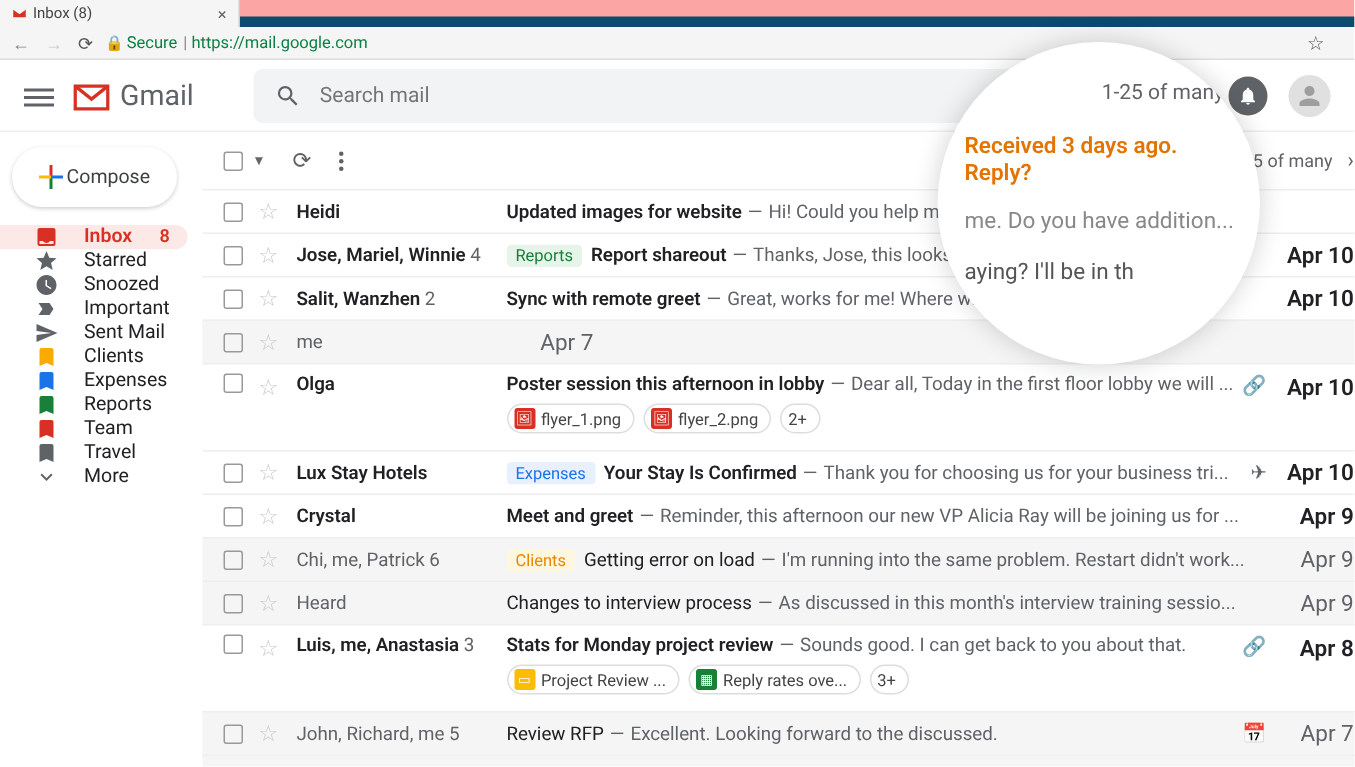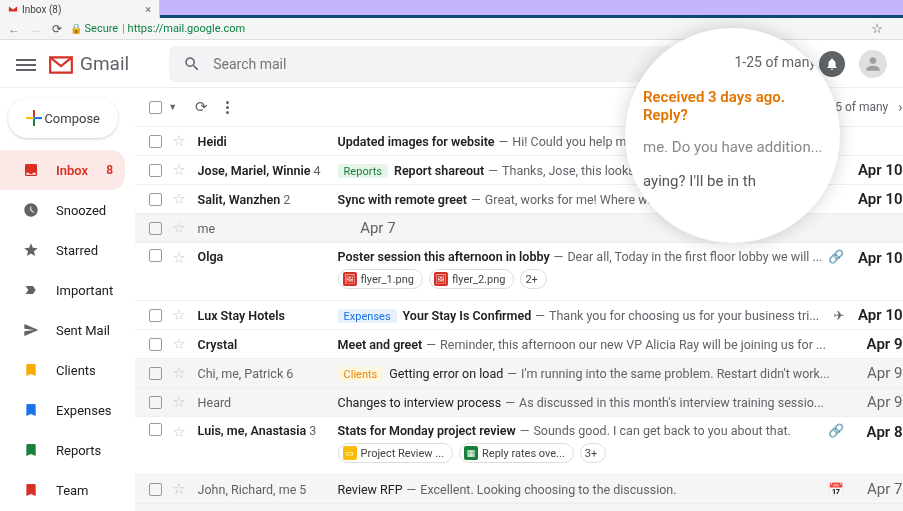--- a/index.html
+++ b/index.html
@@ -1,19 +1,19 @@
 <!DOCTYPE html>
 <html><head>
 <meta charset="utf-8">
 <style>
 * { box-sizing: border-box; margin: 0; padding: 0; font-family: 'Roboto', Arial, sans-serif; }
 body { width: 903px; height: 511px; overflow: hidden; background: #fff; position: relative; }
 
 
-.browser-top { height: 18px; background: #c4b5fd; display: flex; border-bottom: 3px solid #0c4a6e; }
+.browser-top { height: 18px; background: #fca5a5; display: flex; border-bottom: 7px solid #0c4a6e; }
 .tab { background: #f5f5f5; height: 18px; width: 160px; display: flex; align-items: center; padding: 0 8px; font-size: 10px; color: #444; border-right: 1px solid #ccc; }
 .tab .m-icon { width: 10px; height: 10px; margin-right: 4px; }
 .tab .close-tab { margin-left: auto; font-size: 11px; color: #666; cursor: pointer; }
 
 .browser-url { height: 22px; background: #f5f5f5; display: flex; align-items: center; padding: 0 8px; font-size: 11px; color: #555; border-bottom: 1px solid #ddd; }
 .browser-url .nav-btn { color: #888; margin-right: 10px; font-size: 12px; }
 .browser-url .reload { font-size: 12px; margin-right: 8px; }
 .browser-url .lock { color: #0b8043; font-size: 10px; margin-right: 2px; }
 .browser-url .secure { color: #0b8043; margin-right: 4px; }
 .browser-url .url-host { color: #0b8043; }
@@ -39,21 +39,21 @@
 
 .main { display: flex; height: calc(511px - 18px - 22px - 48px); }
 
 
 .sidebar { width: 180px; padding-top: 10px; }
 .compose { margin: 0 8px 12px; height: 40px; border-radius: 22px; box-shadow: 0 1px 3px rgba(0,0,0,0.2); display: flex; align-items: center; padding: 0 18px; font-size: 13px; color: #3c4043; cursor: pointer; width: 110px; }
 .compose .plus { font-size: 20px; font-weight: 400; margin-right: 14px; position: relative; width: 16px; height: 16px; }
 .compose .plus::before, .compose .plus::after { content:''; position:absolute; }
 .compose .plus::before { left:7px; top:0; width:2px; height:16px; background:linear-gradient(#d93025 50%, #188038 50%); }
 .compose .plus::after { top:7px; left:0; height:2px; width:16px; background:linear-gradient(90deg,#fbbc04 50%,#1a73e8 50%); }
-.nav-item { height: 40px; display: flex; align-items: center; padding: 0 12px 0 22px; font-size: 13px; color: #202124; cursor: pointer; border-radius: 0 14px 14px 0; margin-right: 10px; }
+.nav-item { height: 16px; display: flex; align-items: flex-start; padding: 0 12px 0 22px; font-size: 13px; color: #202124; cursor: pointer; border-radius: 0 14px 14px 0; margin-right: 10px; }
 .nav-item.active { background: #fce8e6; color: #d93025; font-weight: 600; }
 .nav-item .icon { width: 18px; margin-right: 16px; display: flex; align-items: center; justify-content: center; }
 .nav-item .icon svg { width: 16px; height: 16px; }
 .nav-item .count { margin-left: auto; font-size: 12px; }
 .nav-item.active .count { color: #d93025; font-weight: 600; }
 
 
 .list-wrap { flex: 1; display: flex; }
 .list { flex: 1; }
 .list-header { height: 38px; display: flex; align-items: center; padding: 0 14px; gap: 18px; }
@@ -183,32 +183,32 @@
             <svg viewBox="0 0 24 24" fill="#d93025">
               <path d="M19 3H5c-1.1 0-2 .9-2 2v14c0 1.1.9 2 2 2h14c1.1 0 2-.9 2-2V5c0-1.1-.9-2-2-2zm0 16H5v-3h3.56c.69 1.19 1.97 2 3.45 2s2.75-.81 3.45-2H19v3z"></path>
             </svg>
           </span>
           <span>Inbox</span>
           <span class="count">8</span>
         </div>
         <div class="nav-item">
           <span class="icon">
             <svg viewBox="0 0 24 24" fill="#5f6368">
+              <path d="M12 17.27L18.18 21l-1.64-7.03L22 9.24l-7.19-.61L12 2 9.19 8.63 2 9.24l5.46 4.73L5.82 21z"></path>
+            </svg>
+          </span>
+          <span>Starred</span>
+        </div>
+        <div class="nav-item">
+          <span class="icon">
+            <svg viewBox="0 0 24 24" fill="#5f6368">
               <path d="M12 2C6.5 2 2 6.5 2 12s4.5 10 10 10 10-4.5 10-10S17.5 2 12 2zm4.2 14.2L11 13V7h1.5v5.2l4.5 2.7-.8 1.3z"></path>
             </svg>
           </span>
           <span>Snoozed</span>
-        </div>
-        <div class="nav-item">
-          <span class="icon">
-            <svg viewBox="0 0 24 24" fill="#5f6368">
-              <path d="M12 17.27L18.18 21l-1.64-7.03L22 9.24l-7.19-.61L12 2 9.19 8.63 2 9.24l5.46 4.73L5.82 21z"></path>
-            </svg>
-          </span>
-          <span>Starred</span>
         </div>
         <div class="nav-item">
           <span class="icon">
             <svg viewBox="0 0 24 24" fill="#5f6368">
               <path d="M4 18h11l4-6-4-6H4l4 6z"></path>
             </svg>
           </span>
           <span>Important</span>
         </div>
         <div class="nav-item">
@@ -392,21 +392,21 @@
               </div>
             </div>
     <span class="ind-icon">🔗</span>
     <div class="date-col">Apr 8</div>
           </div>
           <div class="row read">
     <div class="cb"></div>
     <span class="star">☆</span>
     <div class="sender">John, Richard, me<span class="cnt">5</span></div>
     <div class="content">
-              <span class="line1"><span class="subj">Review RFP</span><span class="sep">—</span><span class="snip">Excellent. Looking choosing to the discussion.</span></span>
+              <span class="line1"><span class="subj">Review RFP</span><span class="sep">—</span><span class="snip">Excellent. Looking forward to the discussed.</span></span>
             </div>
     <span class="ind-icon">📅</span>
     <div class="date-col">Apr 7</div>
           </div>
           <div class="row read">
 
     <span class="star">☆</span>
     <div class="sender">Andrea, Jose<span class="cnt">3</span></div>
     <div class="content">
               <span class="line1"><span class="subj">Baseline graphs</span><span class="sep">—</span><span class="snip">Good question. Based on what we gathered las week, I'm i...</span></span>

